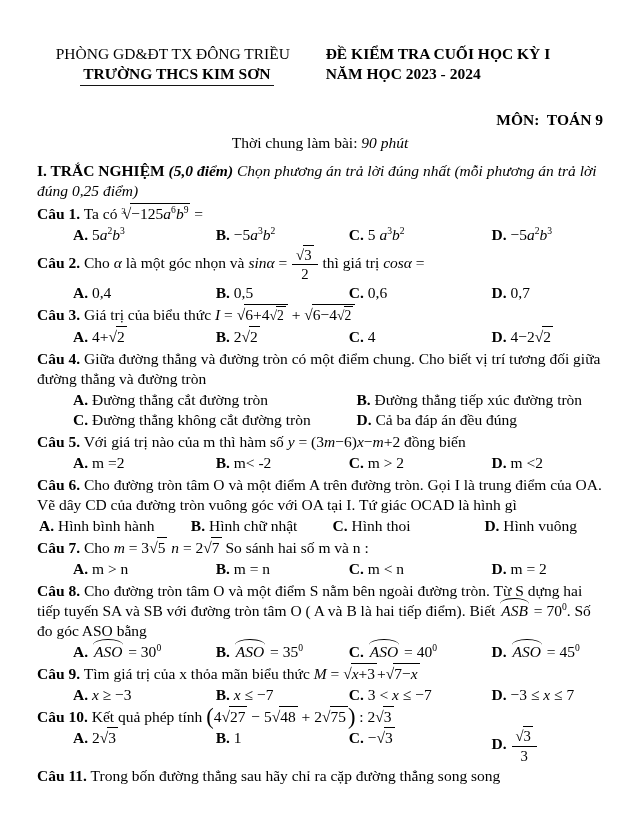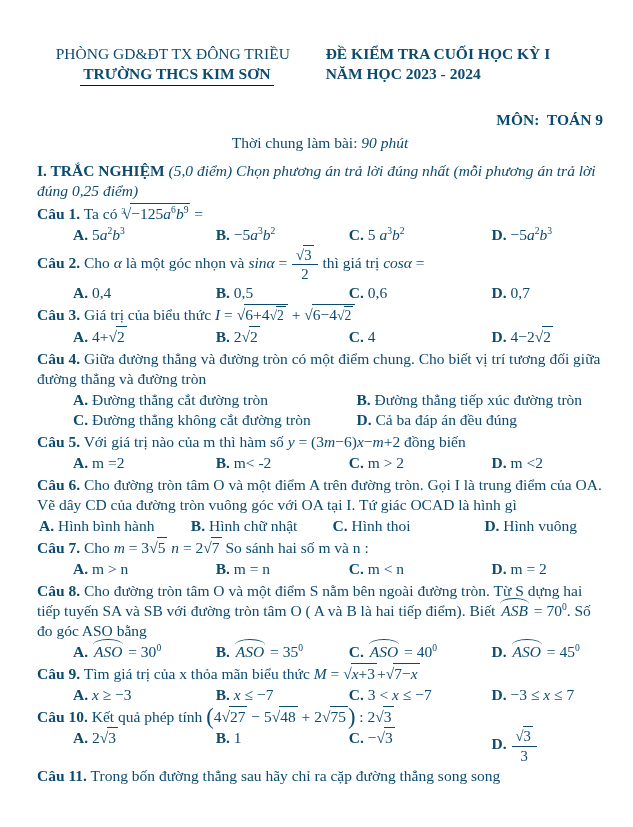--- a/index.html
+++ b/index.html
@@ -1,34 +1,34 @@
 <!DOCTYPE html>
 <html><head>
 <meta charset="utf-8">
 <style>
   html,body{margin:0;padding:0;background:#888;}
   .page{
-    width:633px;height:827px;background:#ffffff;color:#0c4a6e;
+    width:633px;height:827px;background:#ffffff;color:#000000;
     font-family:"Liberation Serif","DejaVu Serif",serif;
     font-size:15.5px;line-height:20px;
     padding:44px 30px 0 37px;box-sizing:border-box;
     overflow:hidden;position:relative;margin:0 auto;
   }
   
   .hdr{display:flex;justify-content:space-between;margin-bottom:24px;}
   .hdr-left{width:48%;text-align:center;}
   .hdr-right{width:49%;text-align:left;font-weight:bold;}
   .school-name{font-weight:bold;display:inline-block;border-bottom:1.5px solid #141414;padding:0 3px 1px 3px;margin-left:8px;}
   
   .title-block{text-align:center;margin-bottom:8px;}
   .subject{font-weight:bold;white-space:pre-wrap;margin-bottom:3px;text-align:right;}
   
   .section-head{margin-bottom:3px;}
   .sh-b{font-weight:bold;}
-  .sh-bi{font-weight:normal;font-style:italic;}
+  .sh-bi{font-weight:bold;font-style:italic;}
   .sh-i{font-style:italic;}
   
   .q{margin-bottom:2px;}
   .q-line{margin:0;}
   .q-label{font-weight:bold;}
   .opts{display:grid;padding-left:36px;margin:1px 0 2px 0;}
   .opts.cols-4{grid-template-columns:1.05fr 0.98fr 1.05fr 0.82fr;}
   .opts.cols-2{grid-template-columns:1.15fr 1fr;}
   .opts.flush{padding-left:2px;}
   .opt-label{font-weight:bold;}

